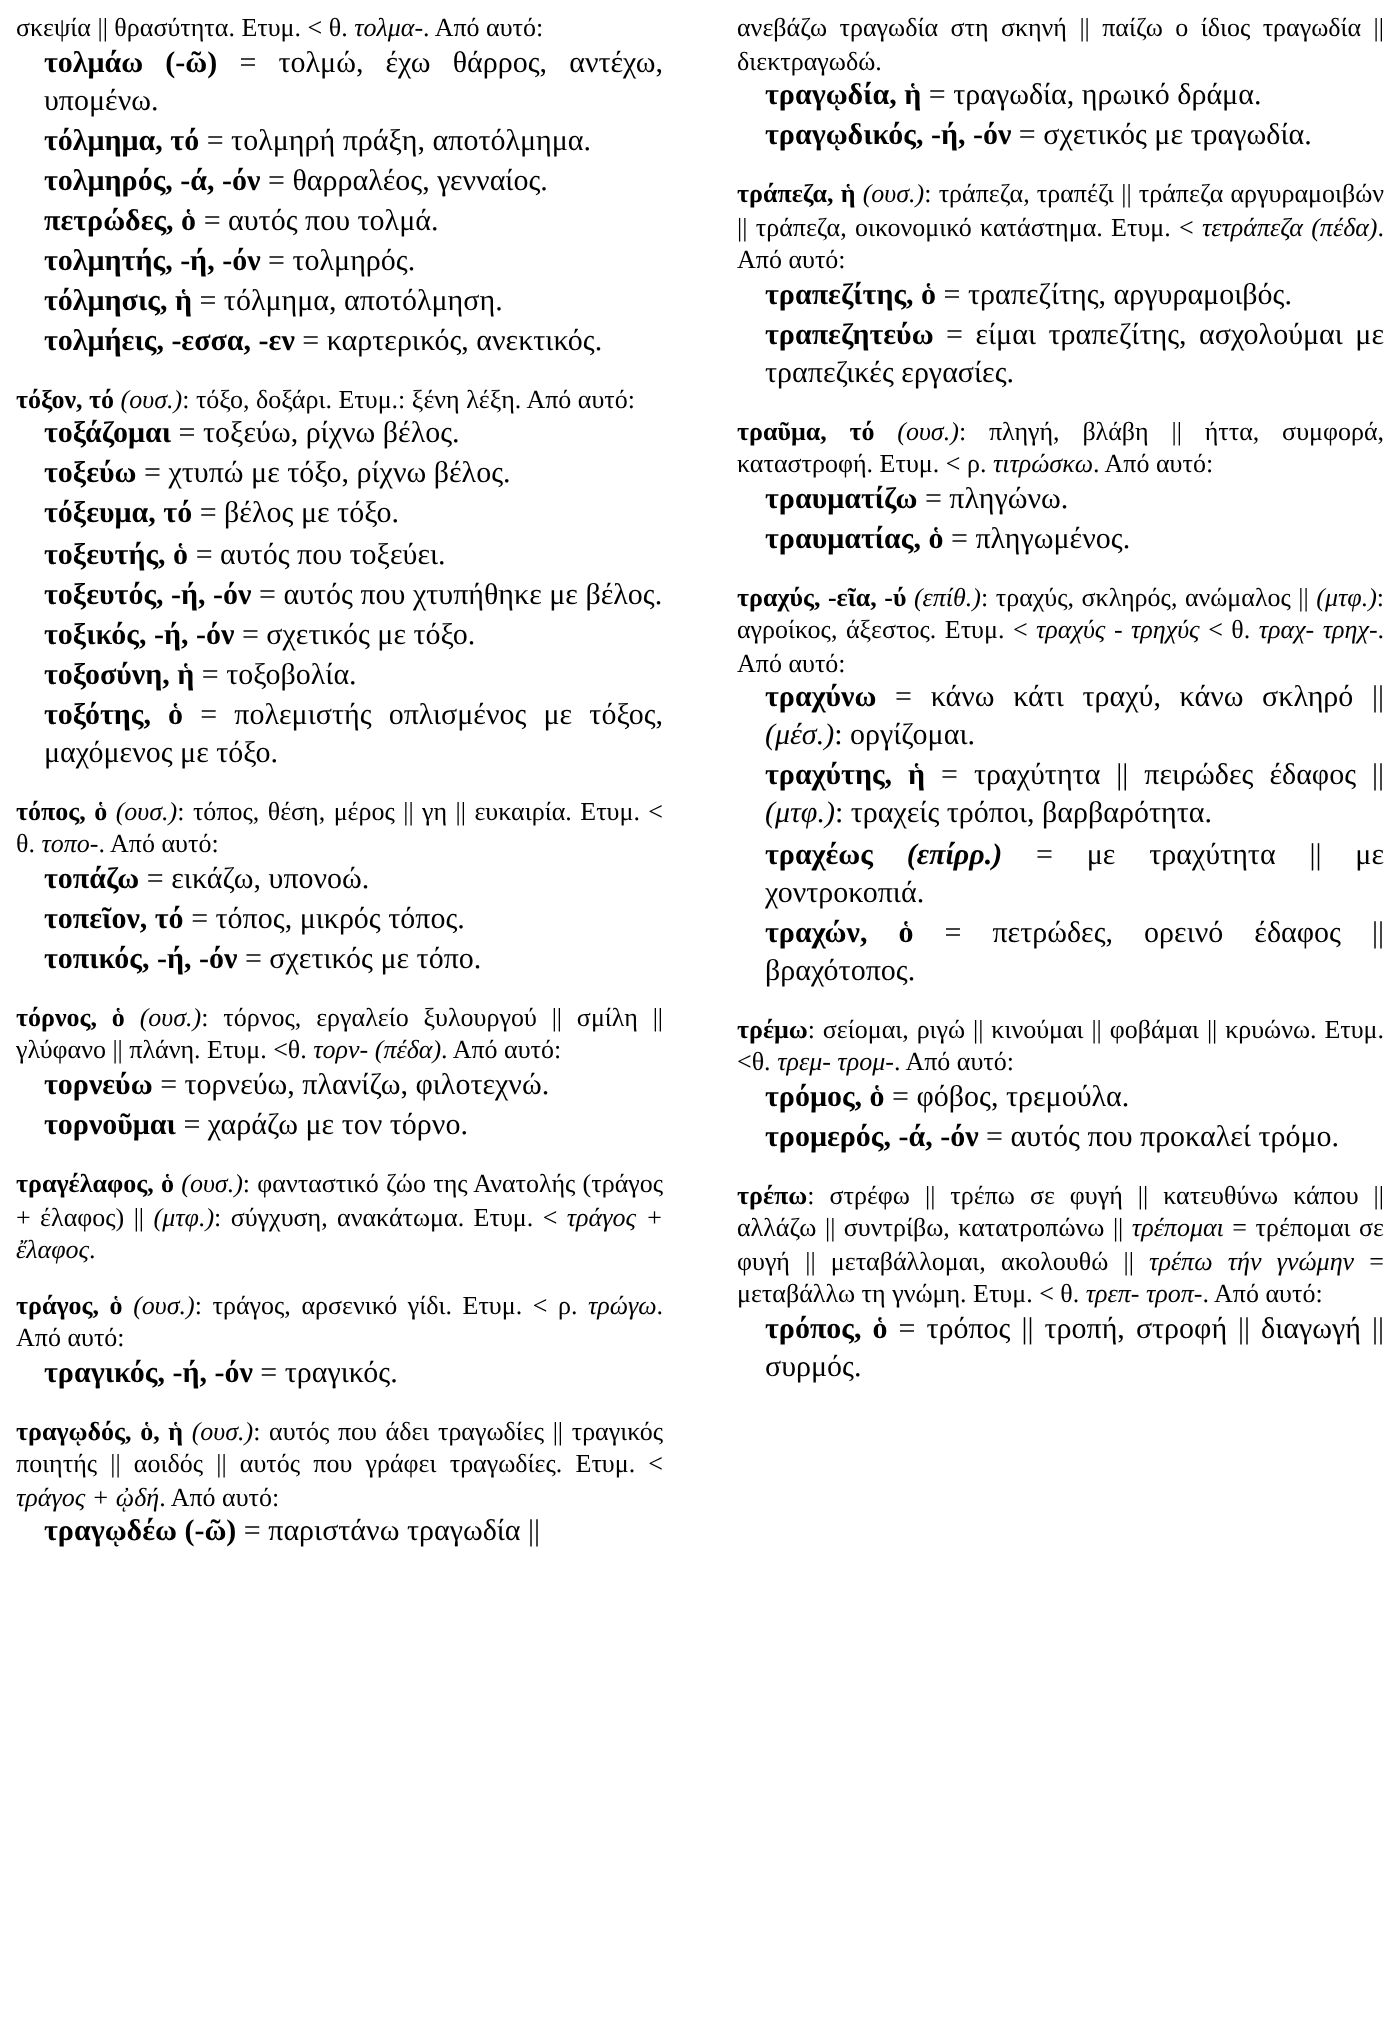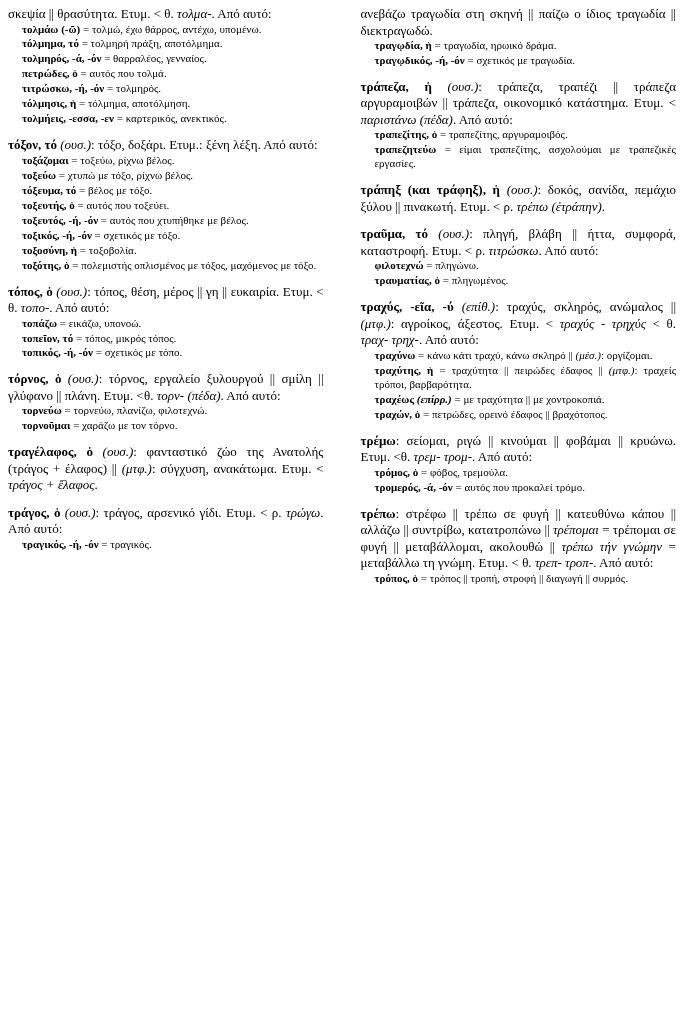--- a/index.html
+++ b/index.html
@@ -11,21 +11,21 @@
     width: 700px;
     height: 1022px;
     font-family: "Liberation Serif", "DejaVu Serif", serif;
     color: #000000;
   }
   .page {
     position: relative;
     width: 700px;
     height: 1022px;
     box-sizing: border-box;
-    padding: 6px 24px 4px 8px;
+    padding: 6px 8px 4px 8px;
     overflow: hidden;
   }
   .columns {
     display: flex;
     flex-direction: row;
     gap: 18px;
     height: 100%;
   }
   .col {
     width: 330px;
@@ -39,21 +39,21 @@
     margin: 0 0 11px 0;
   }
   .headblock {
     font-size: 13.0px;
     line-height: 1.27;
     text-align: justify;
     text-justify: inter-word;
   }
   .sub {
     margin-left: 14px;
-    font-size: 11px;
+    font-size: 15px;
     line-height: 1.27;
     text-align: justify;
     text-justify: inter-word;
   }
   .sub p { margin: 0 0 1px 0; }
   b { font-weight: bold; }
   i { font-style: italic; }
 </style>
 </head>
 <body>
@@ -62,21 +62,21 @@
   <div class="columns">
 
     <div class="col" id="col-left">
         <div class="entry">
           <div class="headblock">σκεψία || θρασύτητα. Ετυμ. &lt; θ. <i>τολμα-</i>. Από αυτό:</div>
           <div class="sub">
             <p><b>τολμάω (-ῶ)</b> = τολμώ, έχω θάρρος, αντέχω, υπομένω.</p>
             <p><b>τόλμημα, τό</b> = τολμηρή πράξη, αποτόλμημα.</p>
             <p><b>τολμηρός, -ά, -όν</b> = θαρραλέος, γενναίος.</p>
             <p><b>πετρώδες, ὁ</b> = αυτός που τολμά.</p>
-            <p><b>τιτρώσκω, -ή, -όν</b> = τολμηρός.</p>
+            <p><b>τολμητής, -ή, -όν</b> = τολμηρός.</p>
             <p><b>τόλμησις, ἡ</b> = τόλμημα, αποτόλμηση.</p>
             <p><b>τολμήεις, -εσσα, -εν</b> = καρτερικός, ανεκτικός.</p>
           </div>
         </div>
         <div class="entry">
           <div class="headblock"><b>τόξον, τό</b> <i>(ουσ.)</i>: τόξο, δοξάρι. Ετυμ.: ξένη λέξη. Από αυτό:</div>
           <div class="sub">
             <p><b>τοξάζομαι</b> = τοξεύω, ρίχνω βέλος.</p>
             <p><b>τοξεύω</b> = χτυπώ με τόξο, ρίχνω βέλος.</p>
             <p><b>τόξευμα, τό</b> = βέλος με τόξο.</p>
@@ -104,46 +104,49 @@
         </div>
         <div class="entry">
           <div class="headblock"><b>τραγέλαφος, ὁ</b> <i>(ουσ.)</i>: φανταστικό ζώο της Ανατολής (τράγος + έλαφος) || <i>(μτφ.)</i>: σύγχυση, ανακάτωμα. Ετυμ. &lt; <i>τράγος + ἔλαφος</i>.</div>
         </div>
         <div class="entry">
           <div class="headblock"><b>τράγος, ὁ</b> <i>(ουσ.)</i>: τράγος, αρσενικό γίδι. Ετυμ. &lt; ρ. <i>τρώγω</i>. Από αυτό:</div>
           <div class="sub">
             <p><b>τραγικός, -ή, -όν</b> = τραγικός.</p>
           </div>
         </div>
+        <div class="entry">
+          <div class="headblock"><b>τραγῳδός, ὁ, ἡ</b> <i>(ουσ.)</i>: αυτός που άδει τραγωδίες || τραγικός ποιητής || αοιδός || αυτός που γράφει τραγωδίες. Ετυμ. &lt; <i>τράγος + ᾠδή</i>. Από αυτό:</div>
+          <div class="sub">
+            <p><b>τραγῳδέω (-ῶ)</b> = παριστάνω τραγωδία ||</p>
+          </div>
+        </div>
       </div>
 
     <div class="divider"></div>
 
     <div class="col" id="col-right">
         <div class="entry">
           <div class="headblock">ανεβάζω τραγωδία στη σκηνή || παίζω ο ίδιος τραγωδία || διεκτραγωδώ.</div>
           <div class="sub">
             <p><b>τραγῳδία, ἡ</b> = τραγωδία, ηρωικό δράμα.</p>
             <p><b>τραγῳδικός, -ή, -όν</b> = σχετικός με τραγωδία.</p>
           </div>
         </div>
         <div class="entry">
-          <div class="headblock"><b>τράπεζα, ἡ</b> <i>(ουσ.)</i>: τράπεζα, τραπέζι || τράπεζα αργυραμοιβών || τράπεζα, οικονομικό κατάστημα. Ετυμ. &lt; <i>παριστάνω (πέδα)</i>. Από αυτό:</div>
+          <div class="headblock"><b>τράπεζα, ἡ</b> <i>(ουσ.)</i>: τράπεζα, τραπέζι || τράπεζα αργυραμοιβών || τράπεζα, οικονομικό κατάστημα. Ετυμ. &lt; <i>τετράπεζα (πέδα)</i>. Από αυτό:</div>
           <div class="sub">
             <p><b>τραπεζίτης, ὁ</b> = τραπεζίτης, αργυραμοιβός.</p>
             <p><b>τραπεζητεύω</b> = είμαι τραπεζίτης, ασχολούμαι με τραπεζικές εργασίες.</p>
           </div>
         </div>
         <div class="entry">
-          <div class="headblock"><b>τράπηξ (και τράφηξ), ἡ</b> <i>(ουσ.)</i>: δοκός, σανίδα, πεμάχιο ξύλου || πινακωτή. Ετυμ. &lt; ρ. <i>τρέπω (ἐτράπην)</i>.</div>
-        </div>
-        <div class="entry">
           <div class="headblock"><b>τραῦμα, τό</b> <i>(ουσ.)</i>: πληγή, βλάβη || ήττα, συμφορά, καταστροφή. Ετυμ. &lt; ρ. <i>τιτρώσκω</i>. Από αυτό:</div>
           <div class="sub">
-            <p><b>φιλοτεχνώ</b> = πληγώνω.</p>
+            <p><b>τραυματίζω</b> = πληγώνω.</p>
             <p><b>τραυματίας, ὁ</b> = πληγωμένος.</p>
           </div>
         </div>
         <div class="entry">
           <div class="headblock"><b>τραχύς, -εῖα, -ύ</b> <i>(επίθ.)</i>: τραχύς, σκληρός, ανώμαλος || <i>(μτφ.)</i>: αγροίκος, άξεστος. Ετυμ. &lt; <i>τραχύς - τρηχύς</i> &lt; θ. <i>τραχ- τρηχ-</i>. Από αυτό:</div>
           <div class="sub">
             <p><b>τραχύνω</b> = κάνω κάτι τραχύ, κάνω σκληρό || <i>(μέσ.)</i>: οργίζομαι.</p>
             <p><b>τραχύτης, ἡ</b> = τραχύτητα || πειρώδες έδαφος || <i>(μτφ.)</i>: τραχείς τρόποι, βαρβαρότητα.</p>
             <p><b>τραχέως <i>(επίρρ.)</i></b> = με τραχύτητα || με χοντροκοπιά.</p>
             <p><b>τραχών, ὁ</b> = πετρώδες, ορεινό έδαφος || βραχότοπος.</p>

